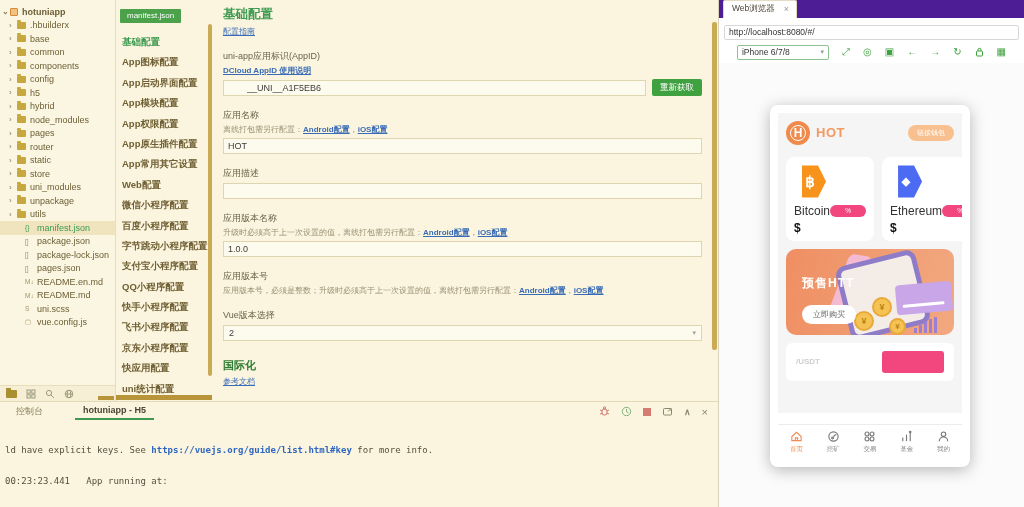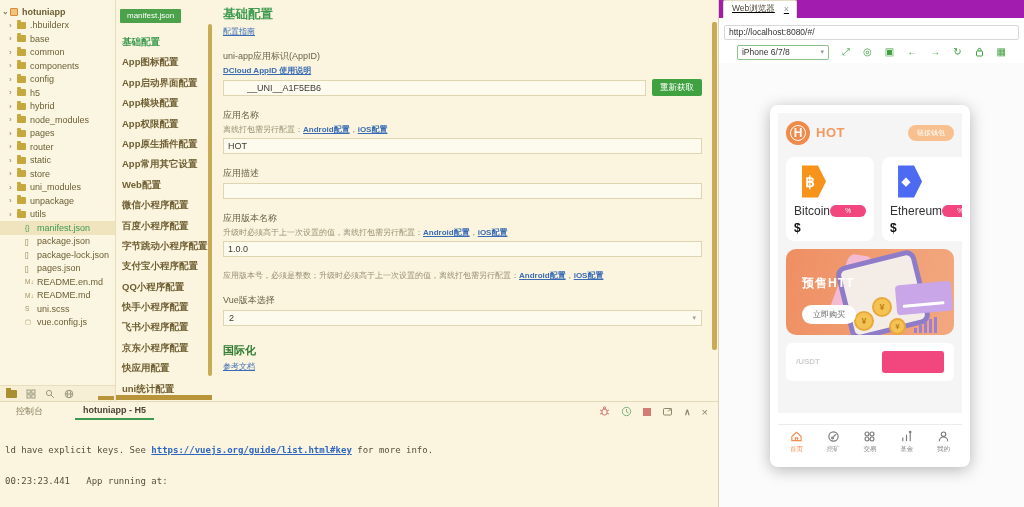--- a/index.html
+++ b/index.html
@@ -57,24 +57,24 @@
   
   .console{flex:1;border-top:1px solid #E3D9B6;position:relative;box-sizing:border-box;background:#FBF5DF;overflow:hidden;}
   .console-head{height:19px;display:flex;align-items:center;}
   .console-label{font-size:9px;color:#8A7F5F;margin-left:16px;}
   .console-tab{font-size:9px;font-weight:bold;color:#4A4436;margin-left:32px;padding:2px 8px 3px;border-bottom:2px solid #3D9A50;}
   .console-icons{margin-left:auto;display:flex;align-items:center;gap:11px;margin-right:10px;}
   .stop-ico{width:8px;height:8px;background:#D47C74;}
   .chev{color:#8A8A6A;font-size:9px;font-weight:bold;}
   .cl-x{color:#8A8A6A;font-size:11px;}
   .console-body{font-family:"DejaVu Sans Mono",monospace;font-size:9px;line-height:10.4px;color:#55503C;white-space:pre;margin:3px 0 0 5px;}
-  .lk{color:#2E66C0;text-decoration:underline;font-weight:bold;margin-top:8px;}
+  .lk{color:#2E66C0;font-weight:bold;margin-top:8px;}
   
   .browser{position:absolute;left:718px;top:0;width:306px;height:507px;background:#FCFCFC;border-left:1px solid #D9D2BA;box-sizing:border-box;}
-  .b-tabs{height:18px;background:#a21caf;display:flex;align-items:flex-end;padding-left:4px;text-decoration:underline;}
+  .b-tabs{height:18px;background:#4c1d95;display:flex;align-items:flex-end;padding-left:4px;}
   .b-tab{background:#fff;font-size:8.5px;color:#4A4436;padding:2px 7px 3px 8px;display:flex;gap:9px;align-items:center;border:1px solid #E4DCC2;border-bottom:none;border-radius:2px 2px 0 0;}
   .b-close{color:#999;font-size:9px;line-height:8px;}
   .b-url-row{padding:3px 5px;background:#fff;}
   .b-url{width:100%;height:15px;border:1px solid #D8D8D8;font-size:8.5px;color:#333;padding:0 4px;box-sizing:border-box;border-radius:2px;font-family:"Liberation Sans",sans-serif;}
   .b-toolbar{display:flex;align-items:center;padding:2px 7px 3px;gap:13px;background:#fff;justify-content:center;}
   .b-device{border:1px solid #8CC08C;border-radius:2px;height:15px;width:92px;display:flex;align-items:center;justify-content:space-between;font-size:8.5px;color:#333;padding:0 4px;box-sizing:border-box;}
   .b-device .dcaret{color:#999;font-size:7px;}
   .b-ico{color:#3FA13F;font-size:10px;line-height:10px;display:flex;align-items:center;}
   .b-content{position:relative;height:446px;background:#FBFBFB;}
   
@@ -363,20 +363,21 @@
           <input class="finput" value="" style="">
         </div>
 
         <div class="field">
           <div class="flabel">应用版本名称</div>
           <div class="fhelp"><span>升级时必须高于上一次设置的值，离线打包需另行配置：</span><span class="link">Android配置</span><span>，</span><span class="link">iOS配置</span></div>
           <input class="finput" value="1.0.0" style="">
         </div>
 
         <div class="field">
+          <div class="flabel">应用版本号</div>
           <div class="fhelp"><span>应用版本号，必须是整数；升级时必须高于上一次设置的值，离线打包需另行配置：</span><span class="link">Android配置</span><span>，</span><span class="link">iOS配置</span></div>
         </div>
 
         <div class="field">
           <div class="flabel">Vue版本选择</div>
           <div class="fselect">
               <span>2</span>
               <span class="dcaret">▾</span>
             </div>
         </div>

